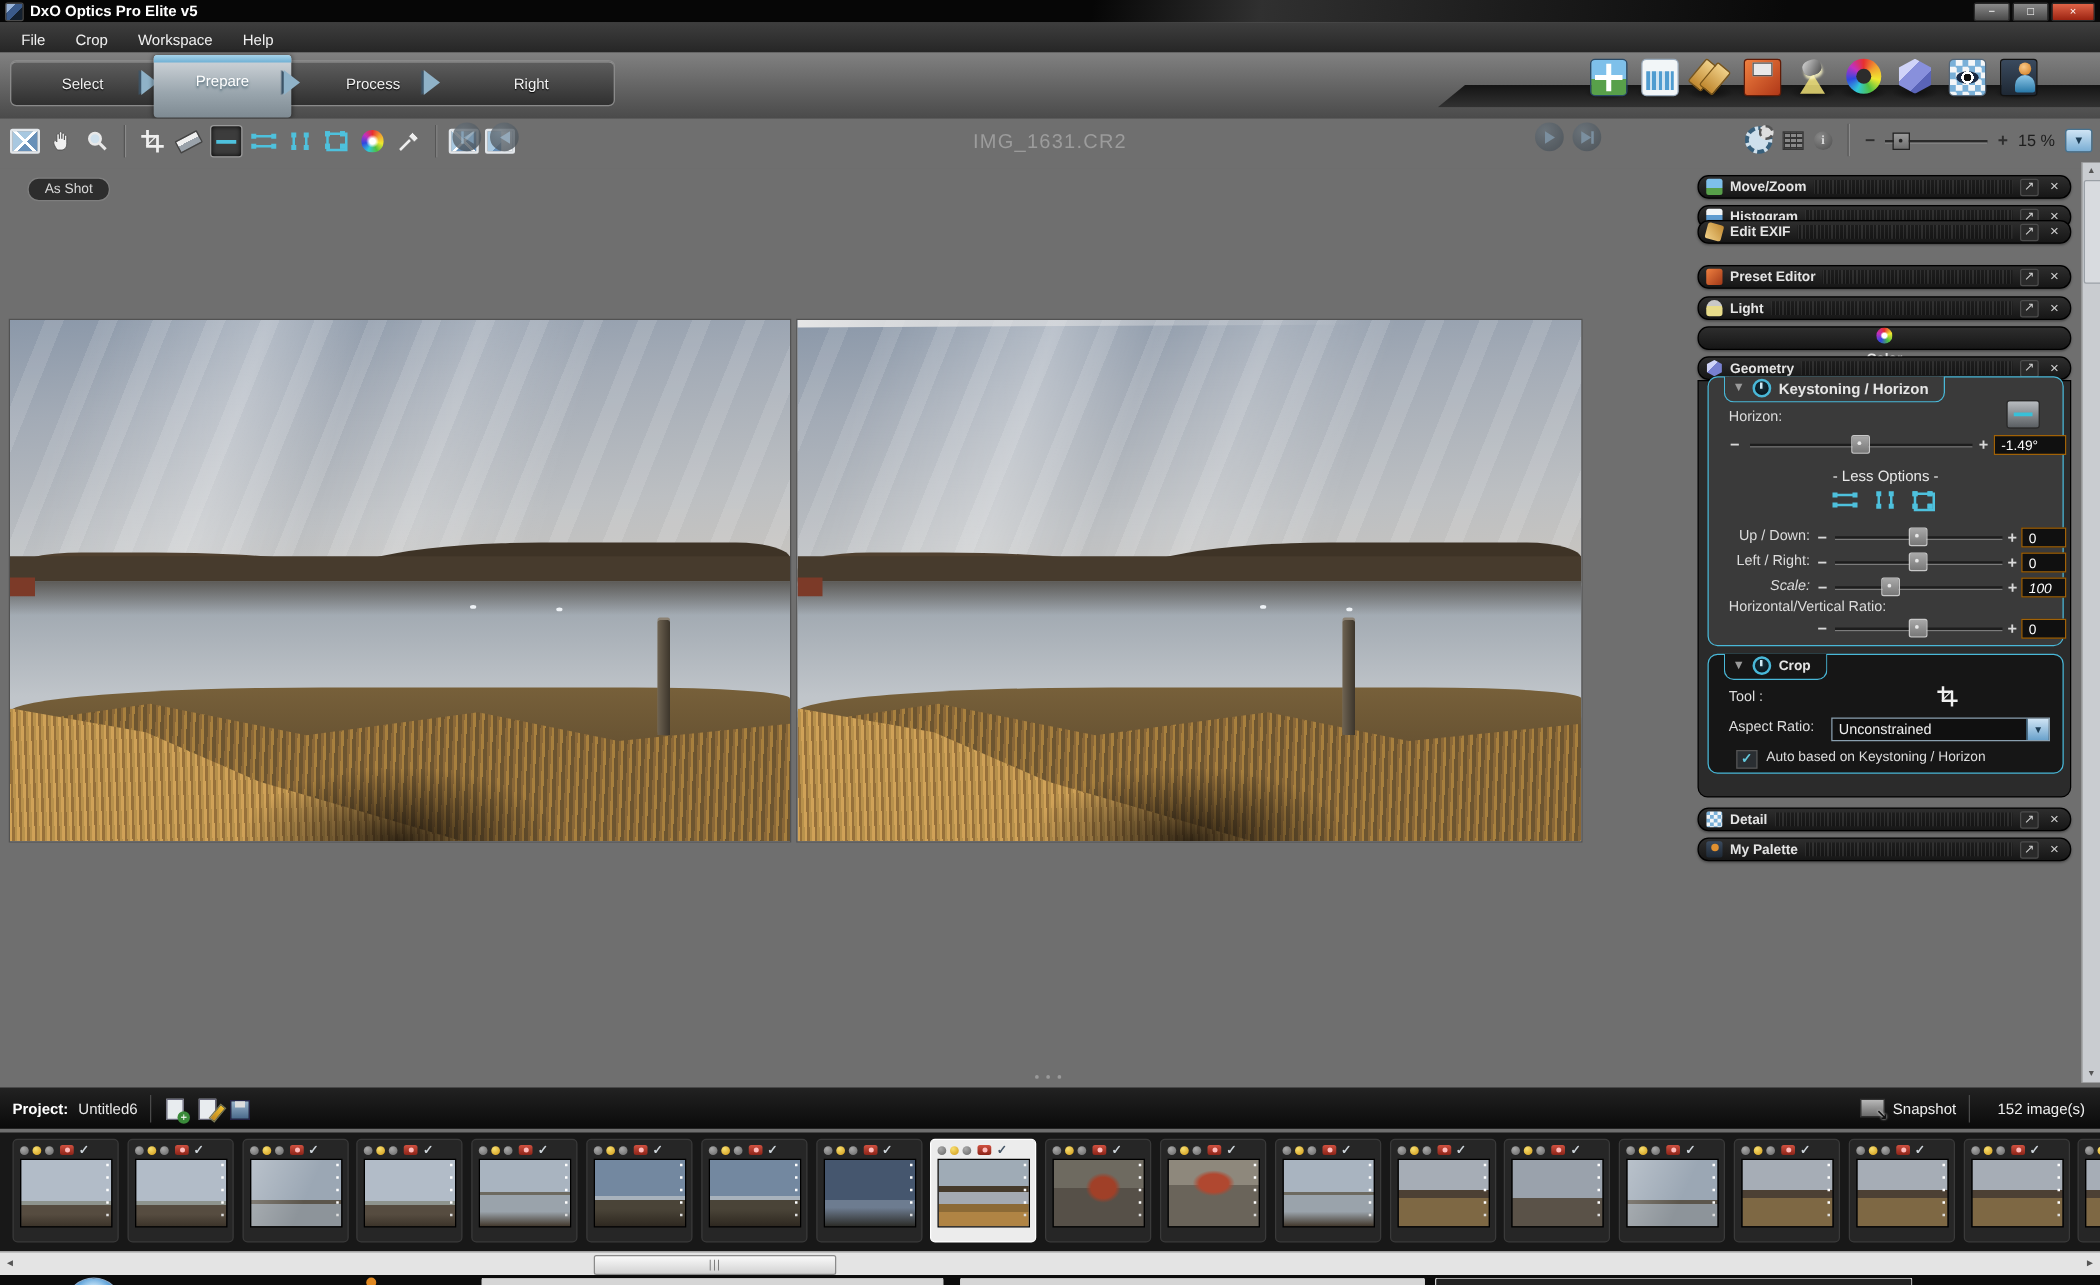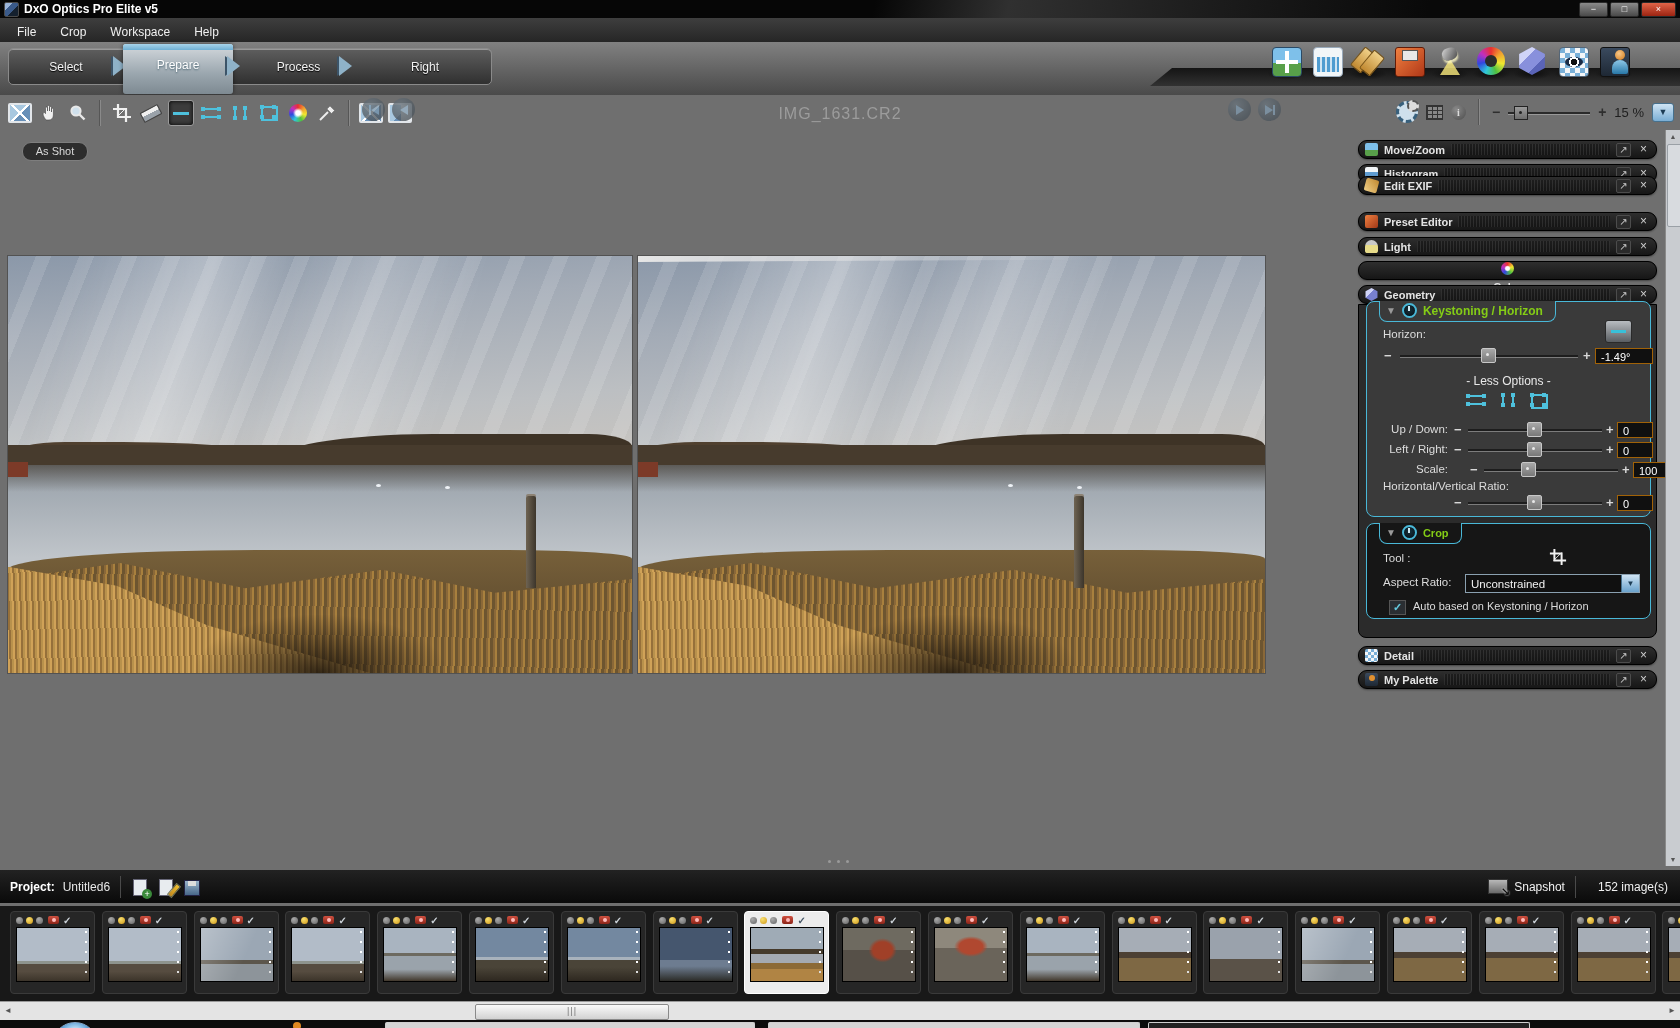--- a/index.html
+++ b/index.html
@@ -187,21 +187,21 @@
     background:#2a2a2a;border:1px solid #4c4c4c;border-radius:2px;}
   .hbtn.x{background:none;border:none;font-size:12px;}
 
   #geo-body{position:absolute;left:0;top:164px;width:299px;height:334px;background:#2b2b2b;
     border-radius:0 0 8px 8px;border:1px solid #000;box-sizing:border-box;}
   .groupbox{position:absolute;left:7px;right:5px;border:1px solid #49b8d8;border-radius:8px;box-sizing:border-box;}
   #keybox{top:-4px;height:216px;background:#3a3a3a;}
   #cropbox{top:218px;height:96px;background:#161616;}
   .gb-tab{position:absolute;left:12px;top:-1px;display:flex;align-items:center;gap:6px;padding:2px 12px 3px 6px;
     border:1px solid #49b8d8;border-top:none;border-radius:0 0 8px 8px;background:inherit;}
-  .gb-tab .ttl{color:#84cc16;font-weight:bold;font-size:12px;white-space:nowrap;}
+  .gb-tab .ttl{color:#e5e5e5;font-weight:bold;font-size:12px;white-space:nowrap;}
   #cropbox .gb-tab .ttl{font-size:11px;}
   .collapse{color:#9a9a9a;font-size:10px;}
   .pwr{width:15px;height:15px;border-radius:50%;background:radial-gradient(circle at 50% 40%,#16323e,#060e14);
     border:2px solid #49b8d8;box-sizing:border-box;position:relative;flex:none;}
   .pwr::after{content:"";position:absolute;left:4.5px;top:1px;width:2px;height:5px;background:#cfeaf4;}
   .glabel{position:absolute;font-size:11.5px;color:#dcdcdc;white-space:nowrap;}
   .srow{position:absolute;height:15px;}
   .sminus,.splus{position:absolute;top:0;font-size:13px;font-weight:bold;color:#d8d8d8;}
   .strack{position:absolute;top:7px;height:2px;background:#1d1d1d;border-bottom:1px solid #7c7c7c;}
   .shandle{position:absolute;top:0;width:13px;height:13px;border:1px solid #c8c8c8;border-radius:2px;
@@ -583,21 +583,21 @@
           <span class="vbox" style="left:250px;width:36px;">0</span>
         </div>
         <div class="srow" style="left:0;right:0;top:140px;">
           <span class="glabel" style="right:202px;top:1px;">Left / Right:</span>
           <span class="sminus" style="left:87px;">−</span>
           <span class="strack" style="left:101px;width:134px;"></span>
           <span class="shandle" style="left:160px;"></span>
           <span class="splus" style="left:239px;">+</span>
           <span class="vbox" style="left:250px;width:36px;">0</span>
         </div>
-        <div class="srow" style="left:16px;right:0;top:160px;">
+        <div class="srow" style="left:0;right:0;top:160px;font-style:italic;">
           <span class="glabel" style="right:202px;top:1px;">Scale:</span>
           <span class="sminus" style="left:87px;">−</span>
           <span class="strack" style="left:101px;width:134px;"></span>
           <span class="shandle" style="left:138px;"></span>
           <span class="splus" style="left:239px;">+</span>
           <span class="vbox" style="left:250px;width:36px;">100</span>
         </div>
         <span class="glabel" style="left:16px;top:178px;">Horizontal/Vertical Ratio:</span>
         <div class="srow" style="left:0;right:0;top:193px;">
           <span class="sminus" style="left:87px;">−</span>

